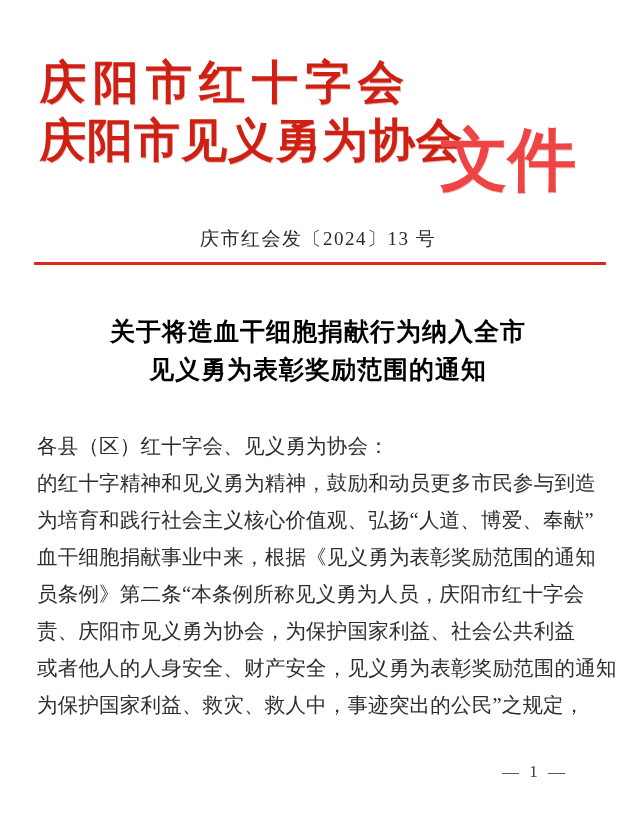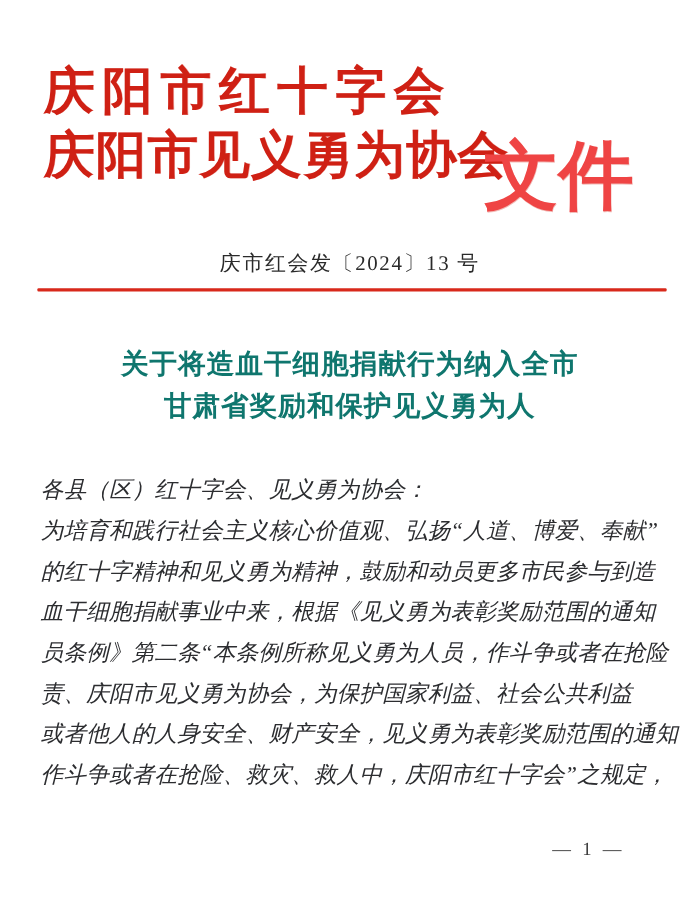--- a/index.html
+++ b/index.html
@@ -95,21 +95,21 @@
 
   
   .doc-title {
     position: absolute;
     left: 0;
     top: 313px;
     width: 636px;
     text-align: center;
     font-size: 25px;
     font-weight: bold;
-    color: #0f766e;
+    color: #000000;
     line-height: 38px;
     letter-spacing: 1px;
     font-family: "Liberation Serif", "DejaVu Serif", serif;
   }
   .doc-title .t-line { display: block; white-space: nowrap; }
 
   
   .body-text {
     position: absolute;
     left: 37px;
@@ -118,21 +118,20 @@
     font-size: 20.5px;
     line-height: 37px;
     color: #2c2d30;
     font-family: "Liberation Serif", "DejaVu Serif", serif;
     letter-spacing: 0.2px;
   }
   .body-text .b-line {
     display: block;
     white-space: nowrap;
     text-align: justify;
-    font-style: italic;
   }
   .body-text .b-indent { padding-left: 41px; }
 
   
   .page-number {
     position: absolute;
     left: 0;
     top: 762px;
     width: 636px;
     padding-right: 68px;
@@ -154,29 +153,29 @@
     <div class="lh-line lh-line-2">庆阳市见义勇为协会</div>
     <div class="lh-wenjian">文件</div>
   </div>
 
   <div class="doc-number">庆市红会发〔2024〕13 号</div>
 
   <div class="red-rule"></div>
 
   <div class="doc-title">
     <span class="t-line">关于将造血干细胞捐献行为纳入全市</span>
-    <span class="t-line">甘肃省奖励和保护见义勇为人</span>
+    <span class="t-line">见义勇为表彰奖励范围的通知</span>
   </div>
 
   <div class="body-text">
     <span class="b-line">各县（区）红十字会、见义勇为协会：</span>
+    <span class="b-line">的红十字精神和见义勇为精神，鼓励和动员更多市民参与到造</span>
     <span class="b-line">为培育和践行社会主义核心价值观、弘扬“人道、博爱、奉献”</span>
-    <span class="b-line">的红十字精神和见义勇为精神，鼓励和动员更多市民参与到造</span>
     <span class="b-line">血干细胞捐献事业中来，根据《见义勇为表彰奖励范围的通知</span>
-    <span class="b-line">员条例》第二条“本条例所称见义勇为人员，作斗争或者在抢险</span>
+    <span class="b-line">员条例》第二条“本条例所称见义勇为人员，庆阳市红十字会</span>
     <span class="b-line">责、庆阳市见义勇为协会，为保护国家利益、社会公共利益</span>
     <span class="b-line">或者他人的人身安全、财产安全，见义勇为表彰奖励范围的通知</span>
-    <span class="b-line">作斗争或者在抢险、救灾、救人中，庆阳市红十字会”之规定，</span>
+    <span class="b-line">为保护国家利益、救灾、救人中，事迹突出的公民”之规定，</span>
   </div>
 
   <div class="page-number">— 1 —</div>
 
 </div>
 
 </body></html>

